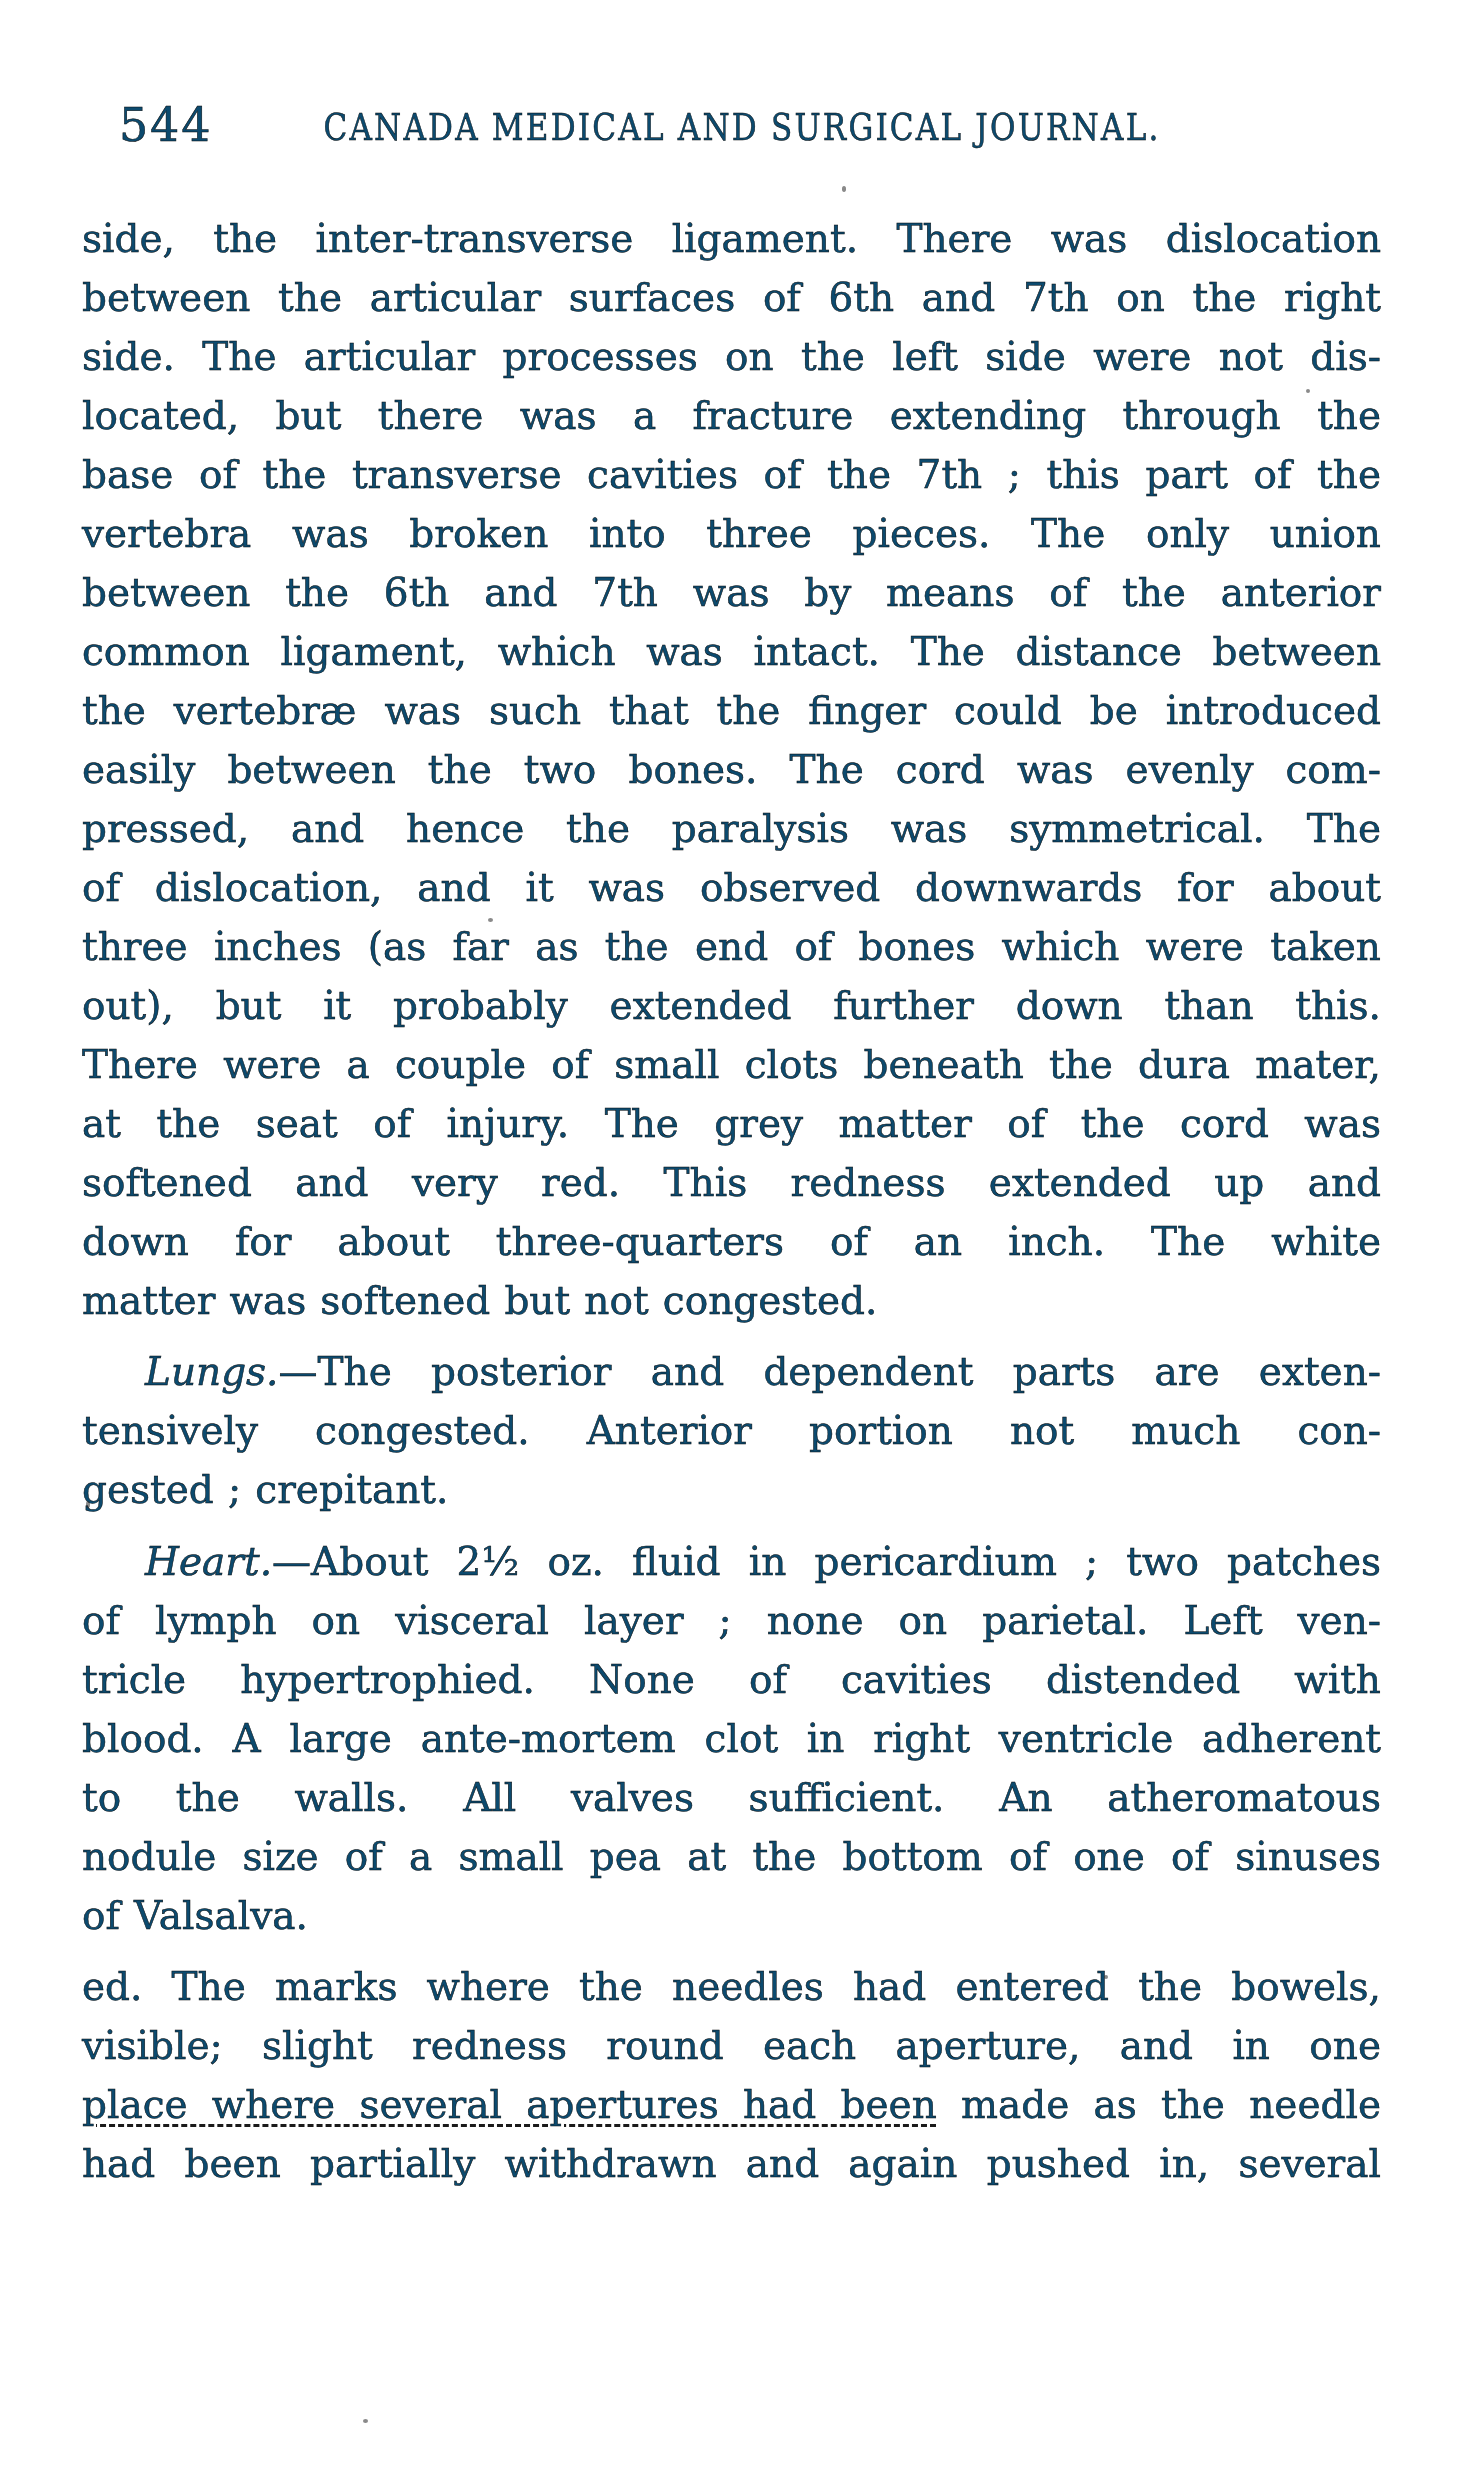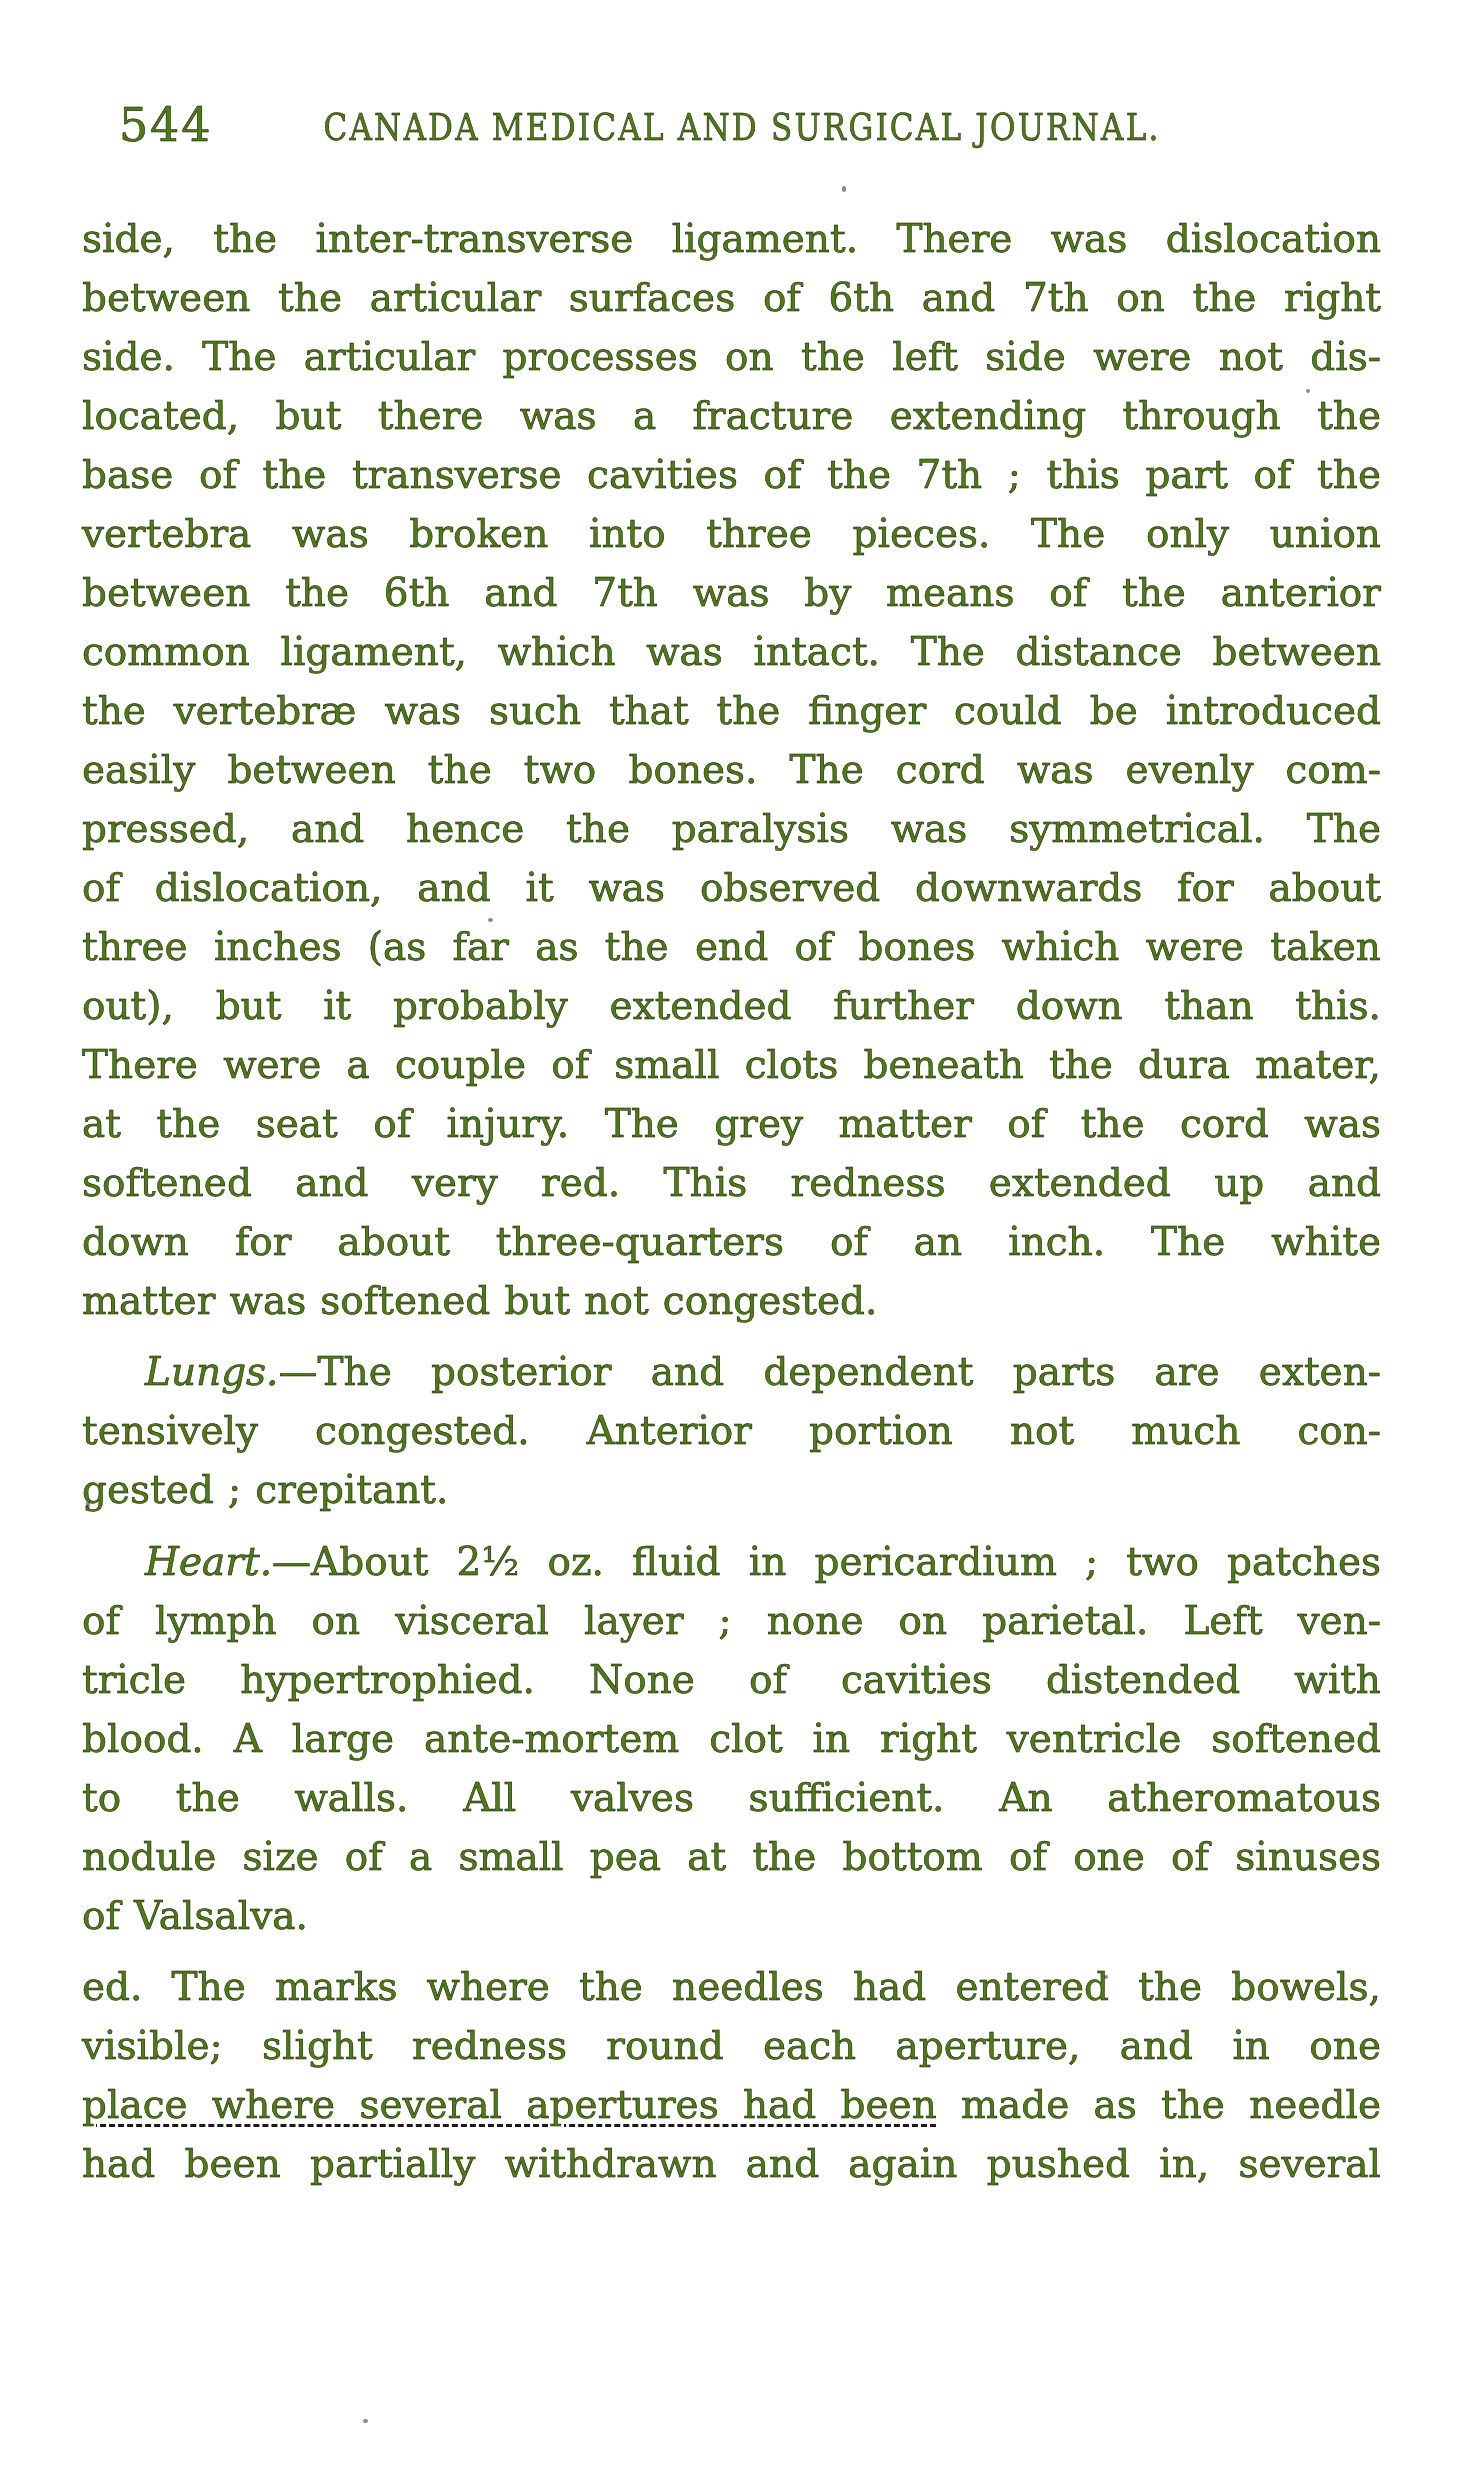--- a/index.html
+++ b/index.html
@@ -2,21 +2,21 @@
 <html style="font-size:14px"><head>
 <meta charset="utf-8">
 <style>
   html, body { margin:0; padding:0; background:#ffffff; }
   .page {
     position:relative;
     width:1484px; height:2475px;
     background:#ffffff;
     overflow:hidden;
     font-family:"DejaVu Serif","Liberation Serif",serif;
-    color:#4d7c0f;
+    color:#0c4a6e;
     -webkit-text-stroke:0.5px #0b0b0b;
   }
   
   .page-num {
     position:absolute; left:119px; top:98px;
     font-size:46px; letter-spacing:1.8px;
   }
   .journal-title {
     position:absolute; left:50%; top:106px;
     transform:translateX(-50%) scaleX(0.84);
@@ -88,21 +88,21 @@
     <p class="para">
       <span class="line p-first"><i class="lead">Lungs.</i><span>—The posterior and dependent parts are exten-</span></span>
       <span class="line">tensively congested.  Anterior portion not much con-</span>
       <span class="line para-end">gested ; crepitant.</span>
     </p>
 
     <p class="para">
       <span class="line p-first"><i class="lead">Heart.</i><span>—About 2½ oz. fluid in pericardium ; two patches</span></span>
       <span class="line">of lymph on visceral layer ; none on parietal.  Left ven-</span>
       <span class="line">tricle hypertrophied.  None of cavities distended with</span>
-      <span class="line">blood. A large ante-mortem clot in right ventricle softened</span>
+      <span class="line">blood. A large ante-mortem clot in right ventricle adherent</span>
       <span class="line">to the walls.  All valves sufficient.  An atheromatous</span>
       <span class="line">nodule size of a small pea at the bottom of one of sinuses</span>
       <span class="line para-end">of Valsalva.</span>
     </p>
 
     <p class="para">
       <span class="line">ed.  The marks where the needles had entered the bowels,</span>
       <span class="line">visible; slight redness round each aperture, and in one</span>
       <span class="line"><span class="marked">place where several apertures had been</span><span> made as the needle</span></span>
       <span class="line">had been partially withdrawn and again pushed in, several</span>

